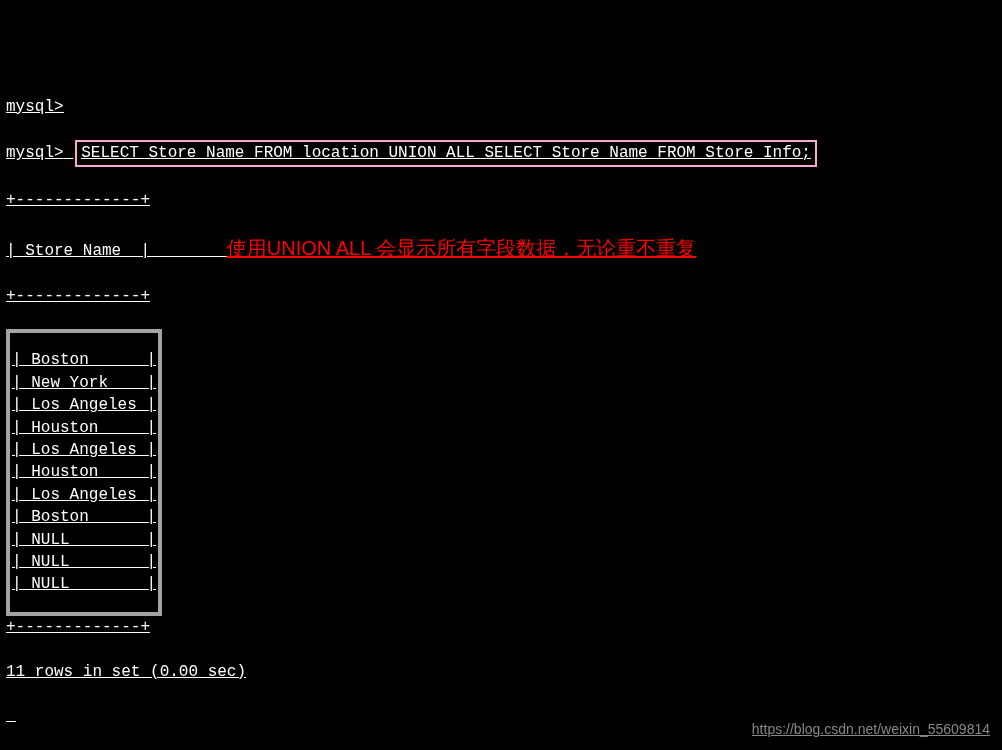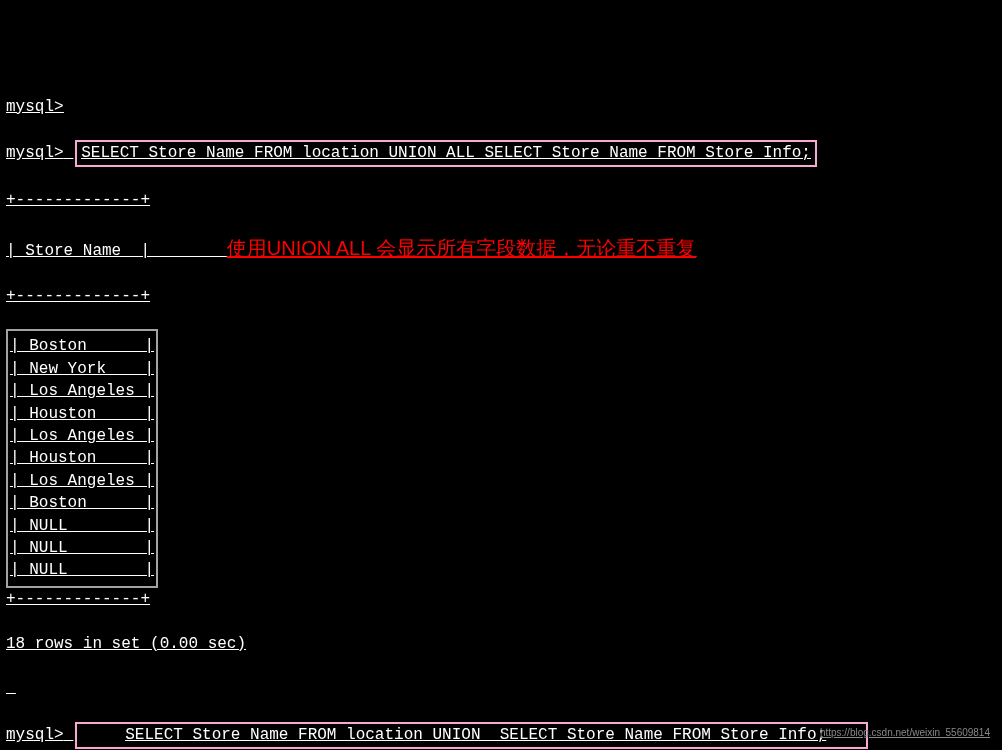--- a/index.html
+++ b/index.html
@@ -16,55 +16,55 @@
       overflow: hidden;
       white-space: pre;
     }
     .query-box {
       border: 2px solid #f9a8d4;
       display: inline-block;
       padding: 0 4px;
       margin-left: 2px;
     }
     .result-box {
-      border: 2px solid #a3a3a3;
+      border: 4px solid #a3a3a3;
       display: inline-block;
-      padding: 4px 2px;
+      padding: 16px 2px;
     }
     .annotation {
       color: #ff0000;
       font-family: "Microsoft YaHei", Arial, sans-serif;
       font-size: 20px;
       white-space: normal;
     }
     .row { display: flex; align-items: flex-start; }
     .watermark {
       position: absolute;
       right: 12px;
       bottom: 10px;
       color: #888;
       font-family: Arial, sans-serif;
-      font-size: 10px;
+      font-size: 14px;
       white-space: normal;
     }
     .line { display: block; }
   </style>
 </head>
 <body>
 
 
 
 <span class="line"><span>mysql&gt;</span></span>
 <span class="line row"><span>mysql&gt;</span> <span class="query-box"><span>SELECT Store_Name FROM location UNION ALL SELECT Store_Name FROM Store_Info;</span></span></span>
 <span class="line row"><span>+-------------+</span></span>
 <span class="line row"><span>| Store_Name  |</span>        <span class="annotation">使用UNION ALL 会显示所有字段数据，无论重不重复</span></span>
 <span class="line">+-------------+</span>
 <div class="result-box"><span class="line">| Boston      |</span><span class="line">| New York    |</span><span class="line">| Los Angeles |</span><span class="line">| Houston     |</span><span class="line">| Los Angeles |</span><span class="line">| Houston     |</span><span class="line">| Los Angeles |</span><span class="line">| Boston      |</span><span class="line">| NULL        |</span><span class="line">| NULL        |</span><span class="line">| NULL        |</span></div>
 <span class="line">+-------------+</span>
-<span class="line">18 rows in set (0.00 sec)</span>
+<span class="line">11 rows in set (0.00 sec)</span>
 <span class="line"> </span>
 <span class="line row"><span>mysql&gt;</span> <span class="query-box" style="padding-right: 40px; padding-left: 48px;"><span>SELECT Store_Name FROM location UNION  SELECT Store_Name FROM Store_Info;</span></span></span>
 
 
 
 
 
 
 
 

